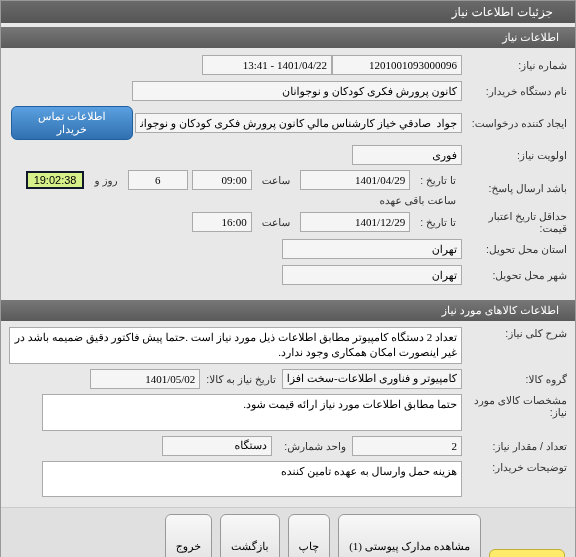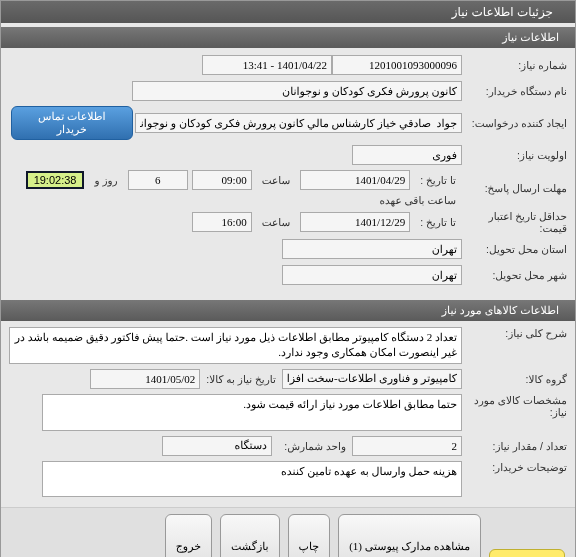--- a/index.html
+++ b/index.html
@@ -145,21 +145,21 @@
       <input type="text" class="w330" readonly="" value="جواد  صادقي خياز کارشناس مالي کانون پرورش فکری کودکان و نوجوانان" style="">
       <button class="btn btn-blue">اطلاعات تماس خریدار</button>
     </div>
 
     <div class="row">
       <span class="label">اولویت نیاز:</span>
       <input type="text" class="w110" readonly="" value="فوری" style="">
     </div>
 
     <div class="row">
-      <span class="label">مهلت ارسال پاسخ:</span>
+      <span class="label">باشد ارسال پاسخ:</span>
       <div class="flex-gap">
         <span class="label-sm">تا تاریخ :</span>
         <input type="text" class="w110" readonly="" value="1401/04/29" style="">
         <span class="label-sm">ساعت</span>
         <input type="text" class="w60" readonly="" value="09:00" style="">
         <input type="text" class="w60" readonly="" style="text-align: center;" value="6">
         <span class="label-sm">روز و</span>
         <span class="highlight-box">19:02:38</span>
         <span class="label-sm">ساعت باقی عهده</span>
       </div>

